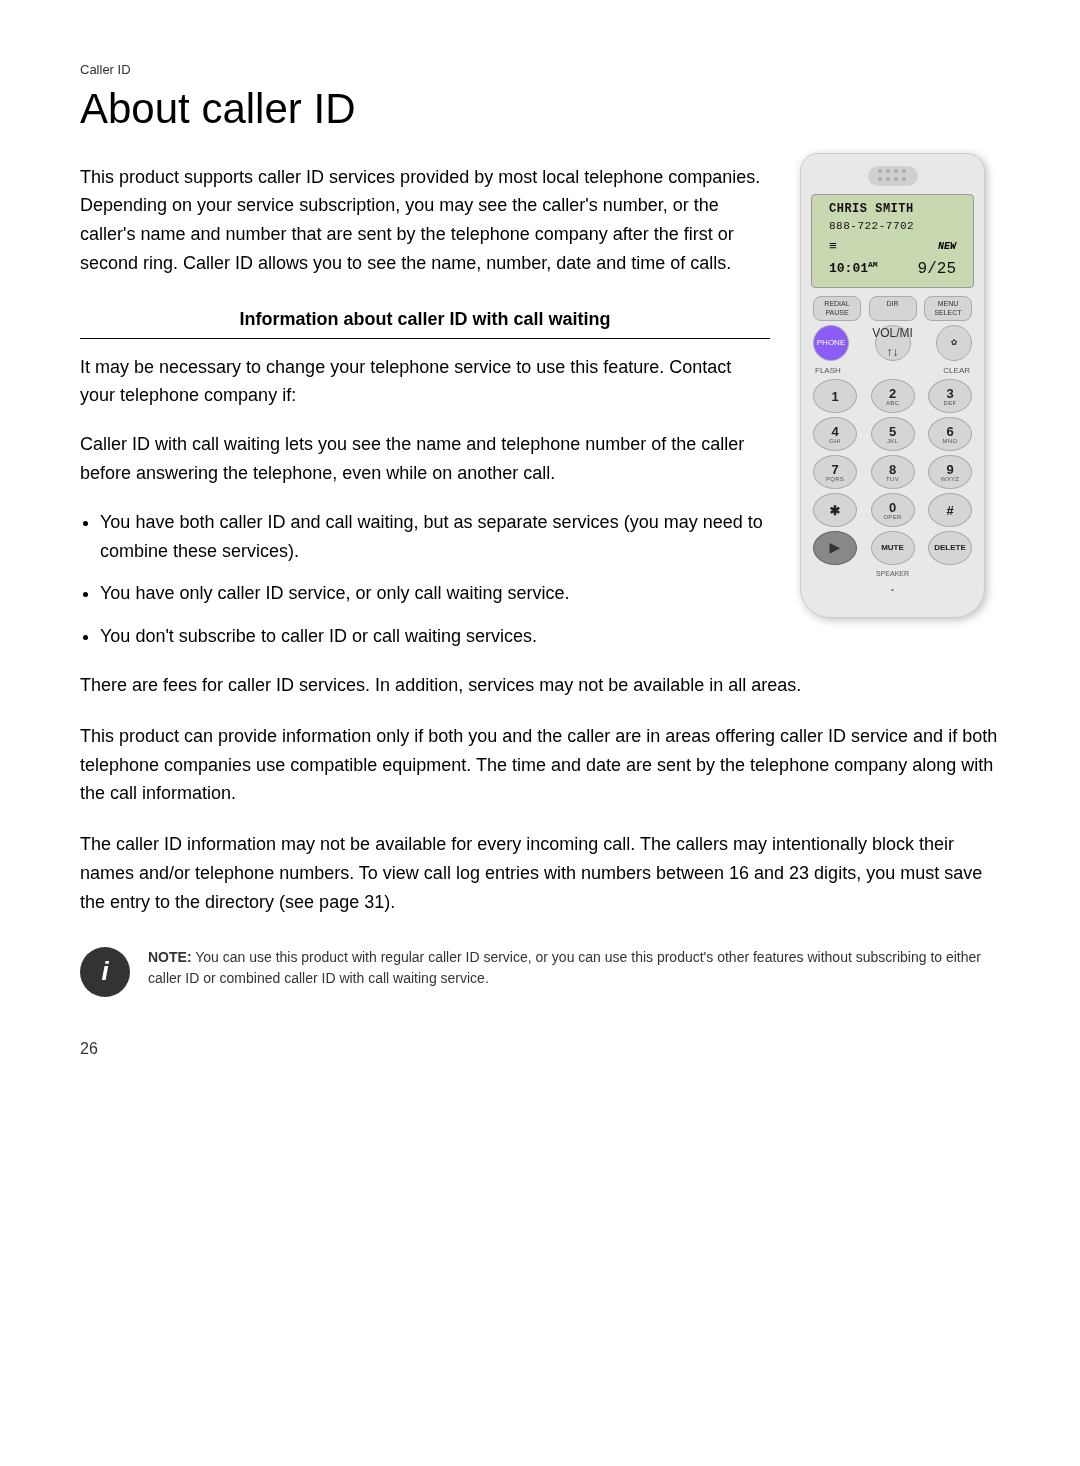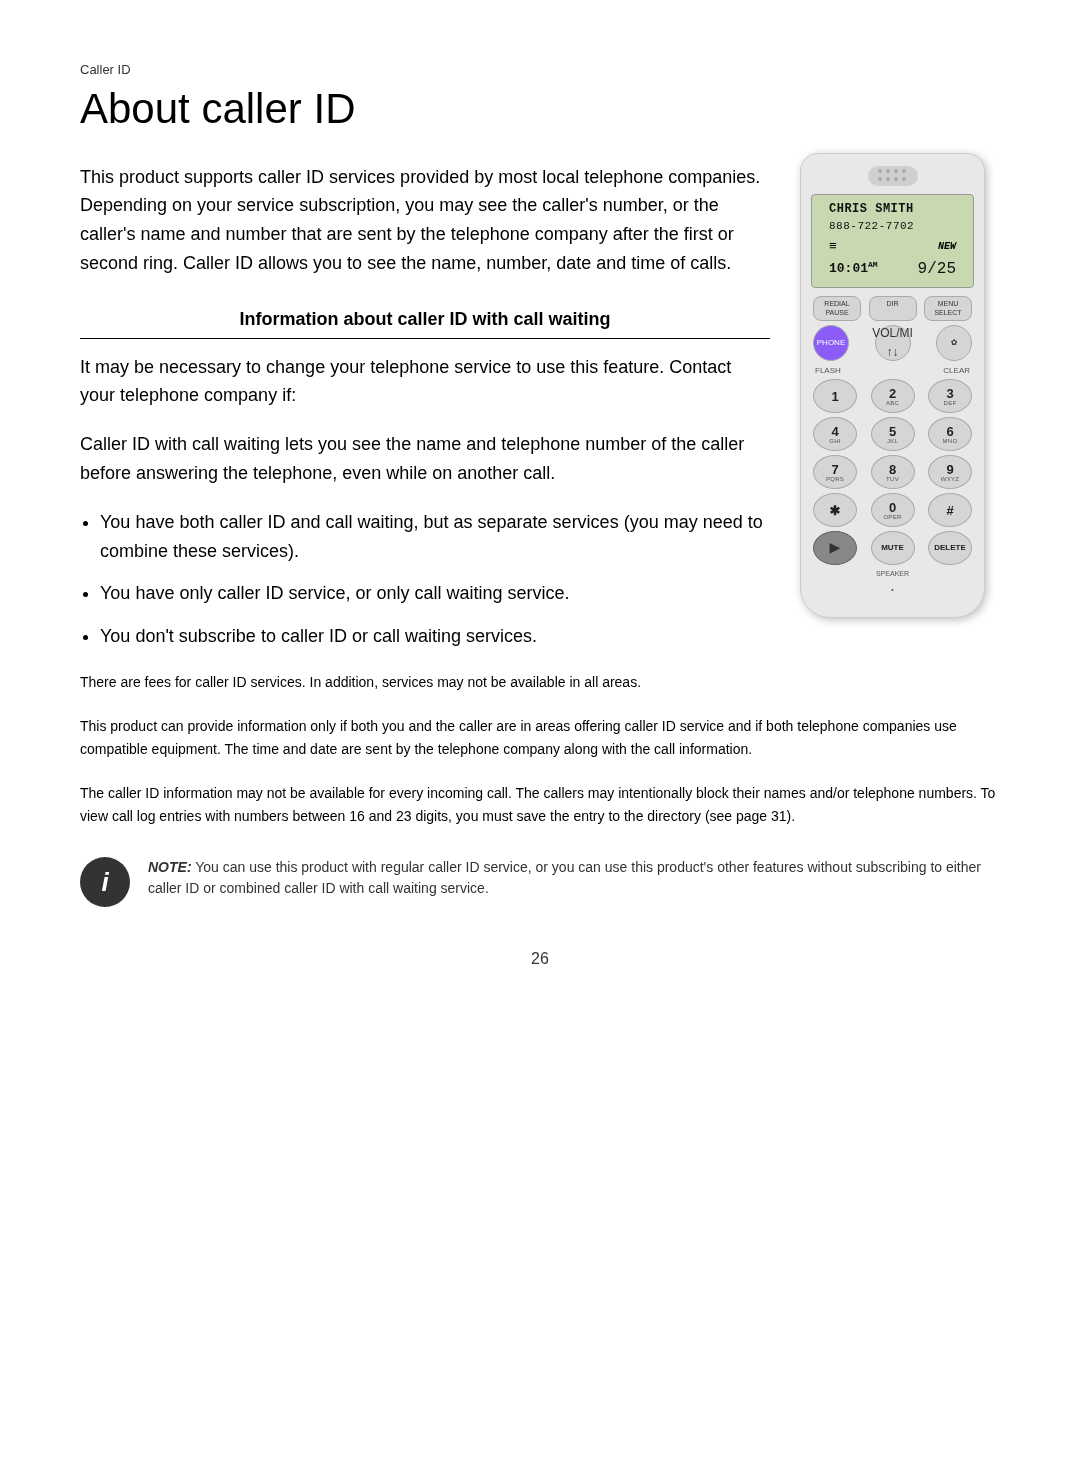--- a/index.html
+++ b/index.html
@@ -273,21 +273,21 @@
     }
 
     .phone-dot {
       text-align: center;
       font-size: 8px;
       color: #666;
     }
 
     
     .full-text {
-      font-size: 14px;
+      font-size: 18px;
       line-height: 1.6;
       margin-bottom: 22px;
     }
 
     .note-box {
       display: flex;
       align-items: flex-start;
       gap: 18px;
       margin-top: 30px;
     }
@@ -308,25 +308,23 @@
     }
 
     .note-text {
       font-size: 14px;
       line-height: 1.5;
       color: #333;
     }
 
     .note-bold {
       font-weight: bold;
-      font-style: italic;
     }
 
     .page-number {
-      text-align: center;
       margin-top: 40px;
       font-size: 16px;
       color: #333;
     }
   </style>
 </head>
 <body>
 
 <div class="breadcrumb">Caller ID</div>
 

